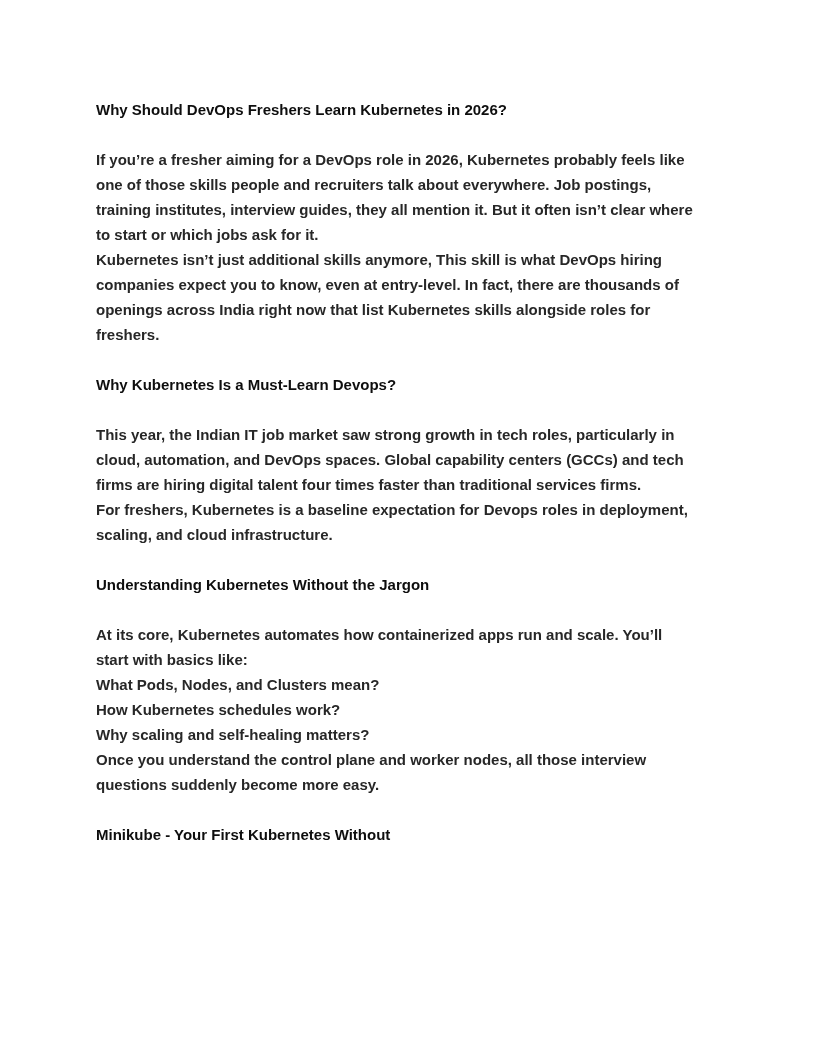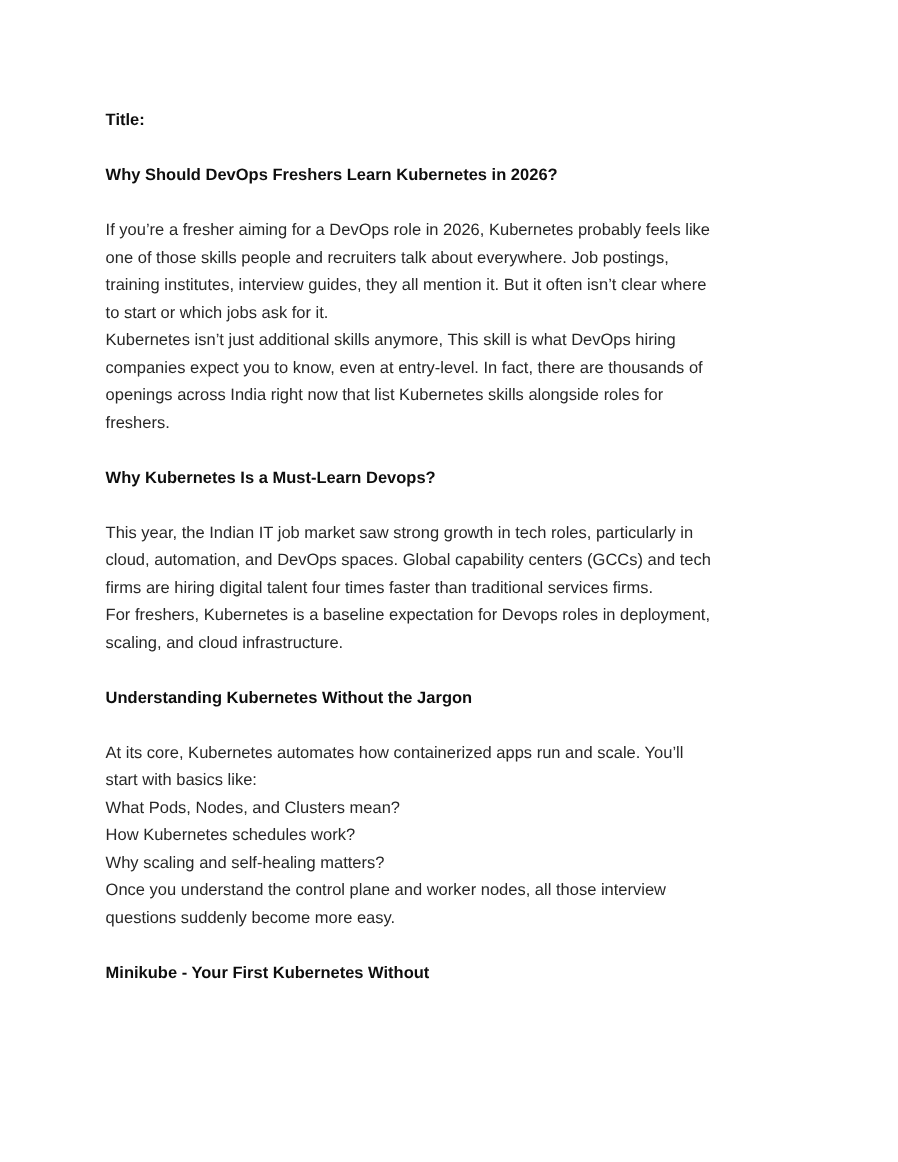--- a/index.html
+++ b/index.html
@@ -23,29 +23,28 @@
   .block {
     margin: 0 0 25px 0;
     white-space: pre-line;
     max-width: 624px;
   }
   .heading {
     font-weight: 700;
     color: #0e0e0e;
   }
   .body-text {
-    font-weight: 400;
+    font-weight: 700;
   }
 </style>
 </head>
 <body>
 
 <div class="page">
 
-  <div class="block heading">Title:</div>
 
   <div class="block heading">Why Should DevOps Freshers Learn Kubernetes in 2026?</div>
 
 
   <div class="block body-text">If you’re a fresher aiming for a DevOps role in 2026, Kubernetes probably feels like
 one of those skills people and recruiters talk about everywhere. Job postings,
 training institutes, interview guides, they all mention it. But it often isn’t clear where
 to start or which jobs ask for it.
 Kubernetes isn’t just additional skills anymore, This skill is what DevOps hiring
 companies expect you to know, even at entry-level. In fact, there are thousands of

